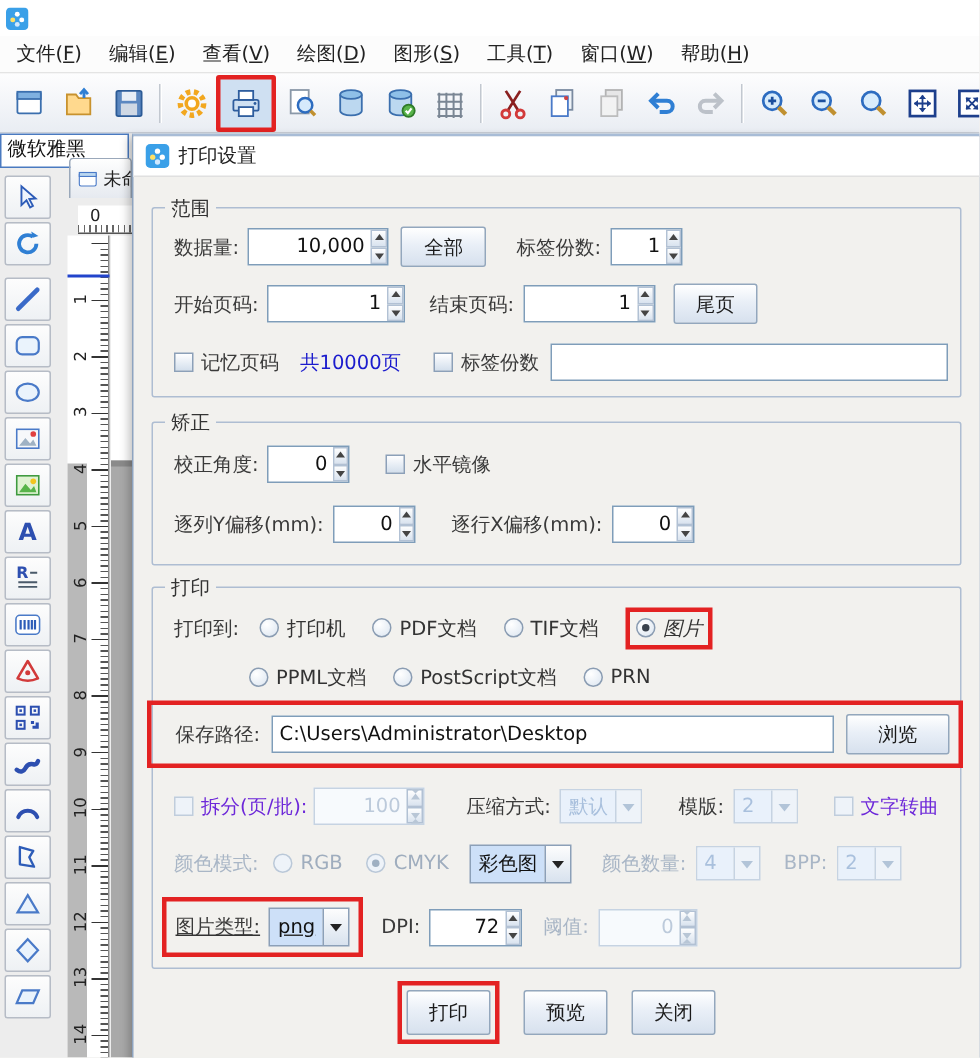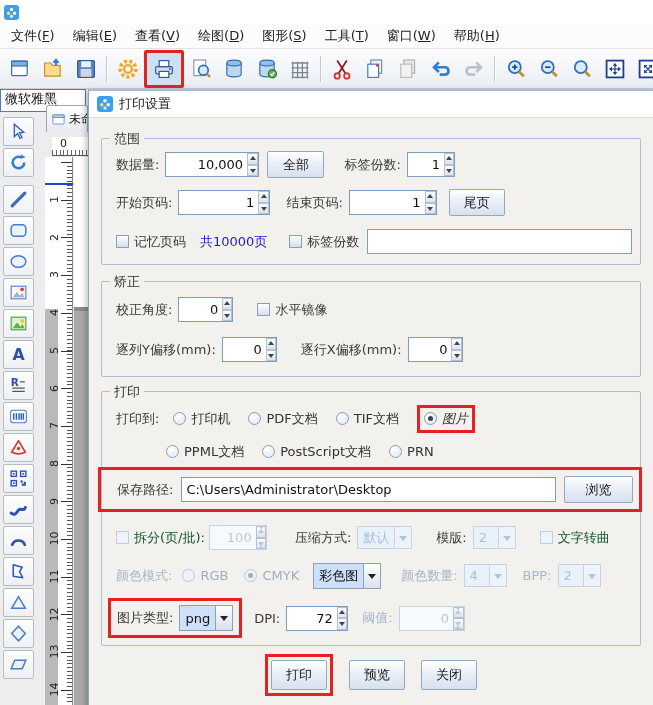--- a/index.html
+++ b/index.html
@@ -70,21 +70,21 @@
   .sb i.dn::after { content:""; border:3px solid transparent; border-top:4px solid #444; margin-bottom:-4px; }
   .spin.dis { border-color:#c6d3e2; background:#f7fafd; }
   .spin.dis input { color:#bccadb; }
   .spin.dis .sb i::after { border-bottom-color:#b8c6d6; border-top-color:#b8c6d6; }
 
   .btn { height:27px; padding:0 15px; font-size:13px; color:#1a1a1a; background:linear-gradient(#ffffff,#e9eff7 45%,#d7e1ee); border:1px solid #93a7bd; border-radius:2px; display:inline-flex; align-items:center; justify-content:center; white-space:nowrap; font-family:inherit; }
 
   .cbwrap { display:inline-flex; align-items:center; }
   .cb { width:13px; height:13px; border:1px solid #8ca0b8; background:linear-gradient(#fefeff,#d3dfec); margin-right:5px; flex:0 0 auto; }
   .cbwrap.dis .cb { border-color:#c0cddc; background:#eef3f9; }
-  .cbwrap.dis .cblab { color:#14532d; }
+  .cbwrap.dis .cblab { color:#6d28d9; }
 
   .rdwrap { display:inline-flex; align-items:center; }
   .rd { width:13px; height:13px; border-radius:50%; border:1px solid #8a9cb2; background:radial-gradient(circle at 35% 30%,#fff,#dbe5f0); margin-right:5px; flex:0 0 auto; display:flex; align-items:center; justify-content:center; }
   .rd.sel::after { content:""; width:5px; height:5px; border-radius:50%; background:#39414c; }
   .rdwrap.dis .rd { border-color:#bac8d8; background:#eef3f9; }
   .rdwrap.dis .rd.sel::after { background:#9fb0c2; }
   .rdwrap.dis .rdlab { color:#9fadbe; }
   .rdlab { font-size:13px; color:#333; white-space:nowrap; }
 
   .combo { display:inline-flex; height:23px; border:1px solid #8ca0b8; }
@@ -94,26 +94,26 @@
   .combo.dis { border-color:#c6d3e2; }
   .combo.dis .cval { background:#e9f1fb; color:#a9c0dd; }
   .combo.dis .carr { border-left-color:#c6d3e2; background:#eef3f9; }
   .combo.dis .carr::after { border-top-color:#b2c4d8; }
 
   .textfield { height:25px; border:1px solid #7f9db9; background:#fff; font-size:13px; padding:0 4px; outline:0; color:#111; font-family:inherit; }
 
   .redbox { border:3px solid #e32222; }
   .rb-inline { display:inline-flex; align-items:center; padding:2px 4px;font-style:italic; }
   .savepath-box { position:absolute; left:-4px; right:-2px; top:75px; height:45px; display:flex; align-items:center; padding:0 6px 0 16px; }
-  .imgtype-box { display:inline-flex; align-items:center; padding:4px 6px; margin-left:-8px; }
+  .imgtype-box { display:inline-flex; align-items:center; padding:4px 6px; margin-left:-8px;text-decoration:underline; }
   .footer { position:absolute; left:0; right:0; top:563px; height:42px; display:flex; align-items:center; justify-content:center; }
   .footer .redbox { display:inline-flex; padding:3px; }
   .ml6{margin-left:6px}.ml8{margin-left:8px}.ml12{margin-left:12px}.ml14{margin-left:14px}.ml16{margin-left:16px}
   .ml20{margin-left:20px}.ml22{margin-left:22px}.ml24{margin-left:24px}.ml28{margin-left:28px}
-  .w48{width:48px}.w55{width:55px}.w58{width:58px}.w62{width:62px}.w66{width:66px}.w88{width:88px}.w92{width:92px}.w94{width:94px}
+  .w48{width:48px}.w55{width:55px}.w58{width:74px}.w62{width:62px}.w66{width:66px}.w88{width:88px}.w92{width:92px}.w94{width:94px}
   .flex1{flex:1 1 auto; min-width:0;}
 </style>
 </head>
 <body>
 
 <div class="titlebar">
   <svg class="appico" viewBox="0 0 20 20">
     <rect width="20" height="20" rx="4" fill="#3aa0e8"></rect>
       <circle cx="10" cy="6" r="2.2" fill="#fff"></circle>
     <circle cx="6" cy="11" r="2.2" fill="#ffe066"></circle>

